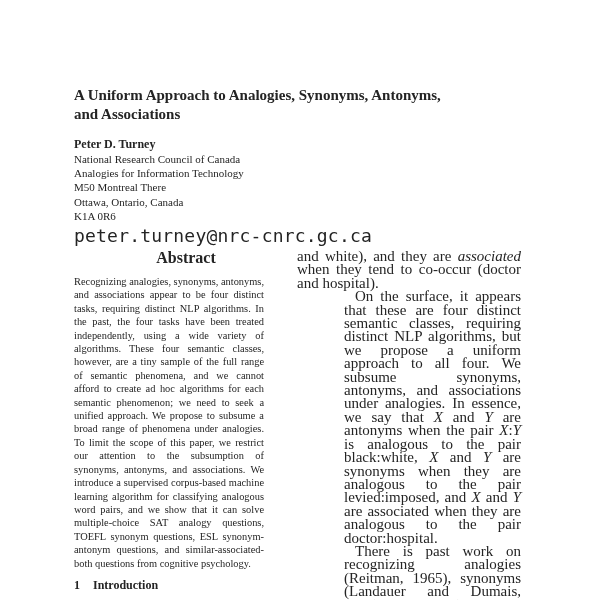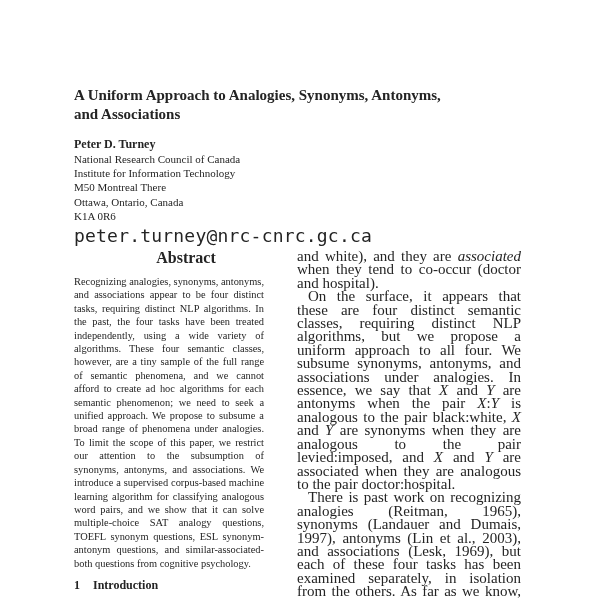--- a/index.html
+++ b/index.html
@@ -48,34 +48,34 @@
     margin-top:8px;
     font-size:12px;font-weight:bold;line-height:15px;
     display:flex;gap:13px;
   }
   .right-col{
     position:absolute;left:297px;top:250px;width:224px;
     text-align:justify;
     font-size:15px;line-height:13.4px;
   }
   .right-col p{margin:0;padding:0;}
-  .right-col p + p{text-indent:11px;}
+  .right-col p + p{text-indent:11px;margin-left:47px;}
   .right-col i{font-style:italic;}
 </style>
 </head>
 <body>
 
 <div class="page">
 
   <div class="header">
     <div class="title-line">A Uniform Approach to Analogies, Synonyms, Antonyms,</div>
     <div class="title-line">and Associations</div>
     <div class="author">Peter D. Turney</div>
     <div class="affil-line">National Research Council of Canada</div>
-    <div class="affil-line">Institute for Information Technology</div>
+    <div class="affil-line">Analogies for Information Technology</div>
     <div class="affil-line">M50 Montreal There</div>
     <div class="affil-line">Ottawa, Ontario, Canada</div>
     <div class="affil-line">K1A 0R6</div>
     <div class="email">peter.turney@nrc-cnrc.gc.ca</div>
   </div>
 
   <div class="left-col">
     <div class="abstract-heading">Abstract</div>
     <div class="abstract-body">Recognizing analogies, synonyms, antonyms, and associations appear to be four distinct tasks, requiring distinct NLP algorithms. In the past, the four tasks have been treated independently, using a wide variety of algorithms. These four semantic classes, however, are a tiny sample of the full range of semantic phenomena, and we cannot afford to create ad hoc algorithms for each semantic phenomenon; we need to seek a unified approach. We propose to subsume a broad range of phenomena under analogies. To limit the scope of this paper, we restrict our attention to the subsumption of synonyms, antonyms, and associations. We introduce a supervised corpus-based machine learning algorithm for classifying analogous word pairs, and we show that it can solve multiple-choice SAT analogy questions, TOEFL synonym questions, ESL synonym-antonym questions, and similar-associated-both questions from cognitive psychology.</div>
     <div class="section-heading">

